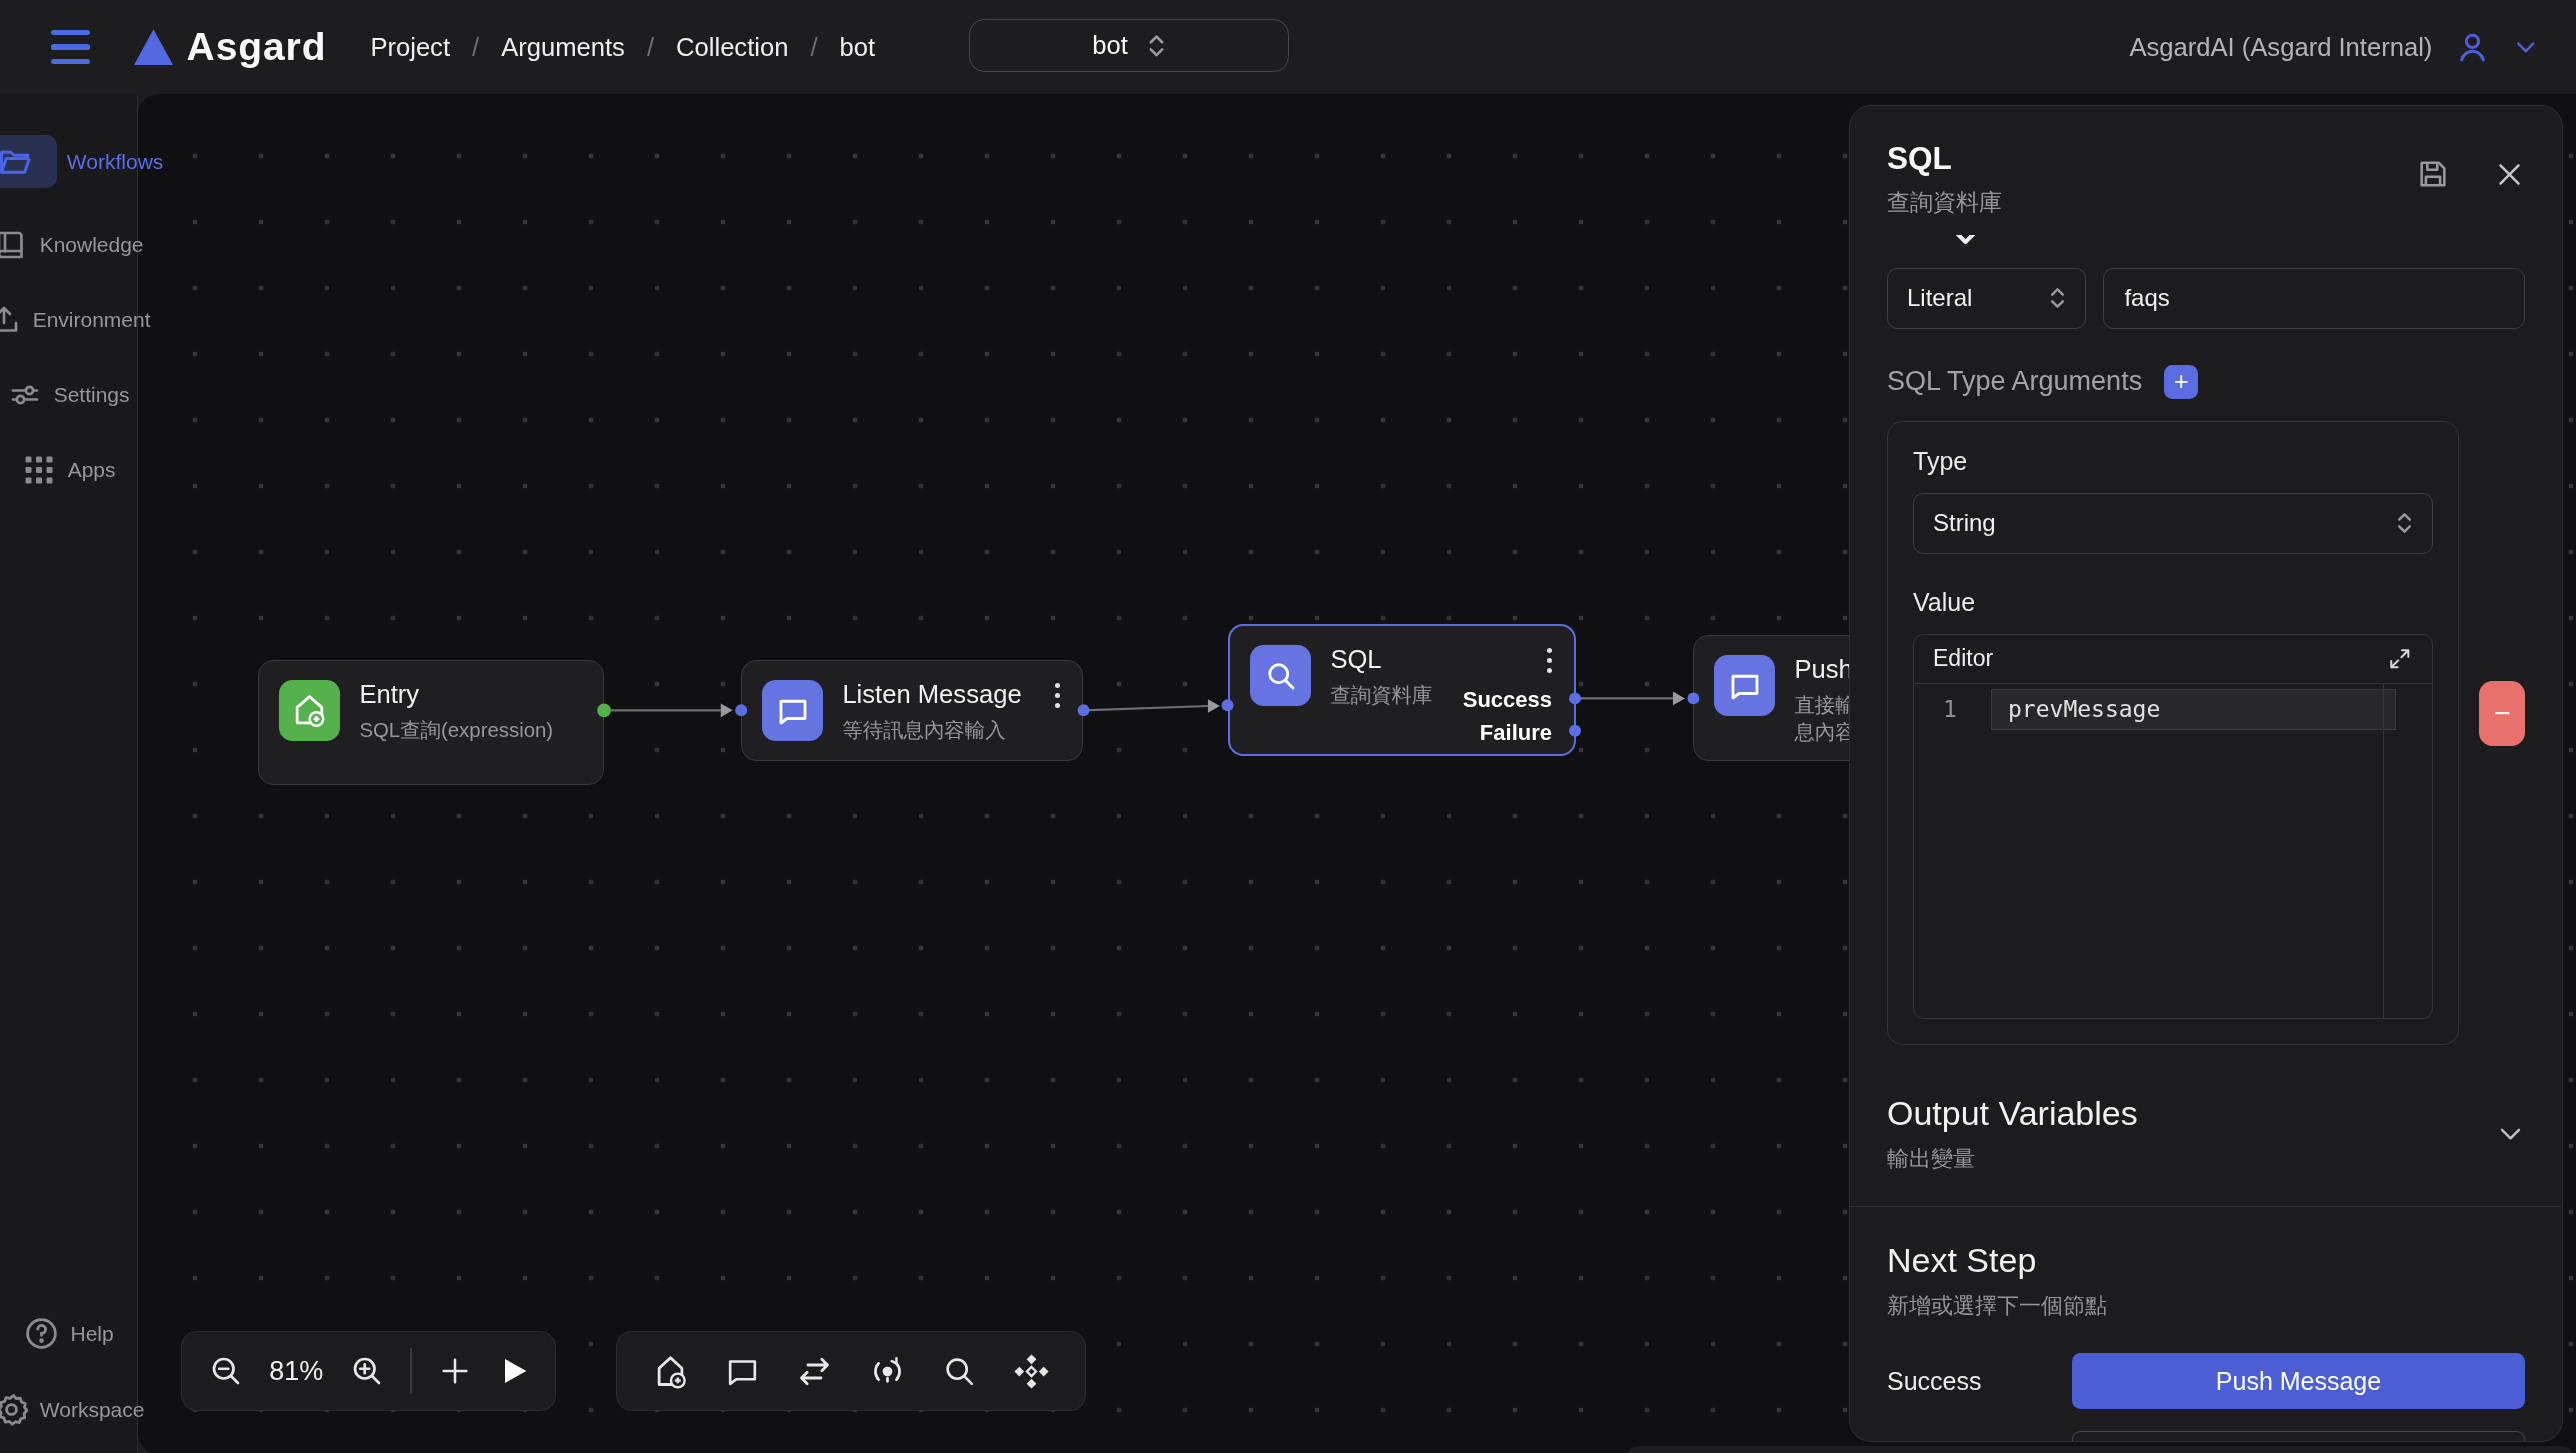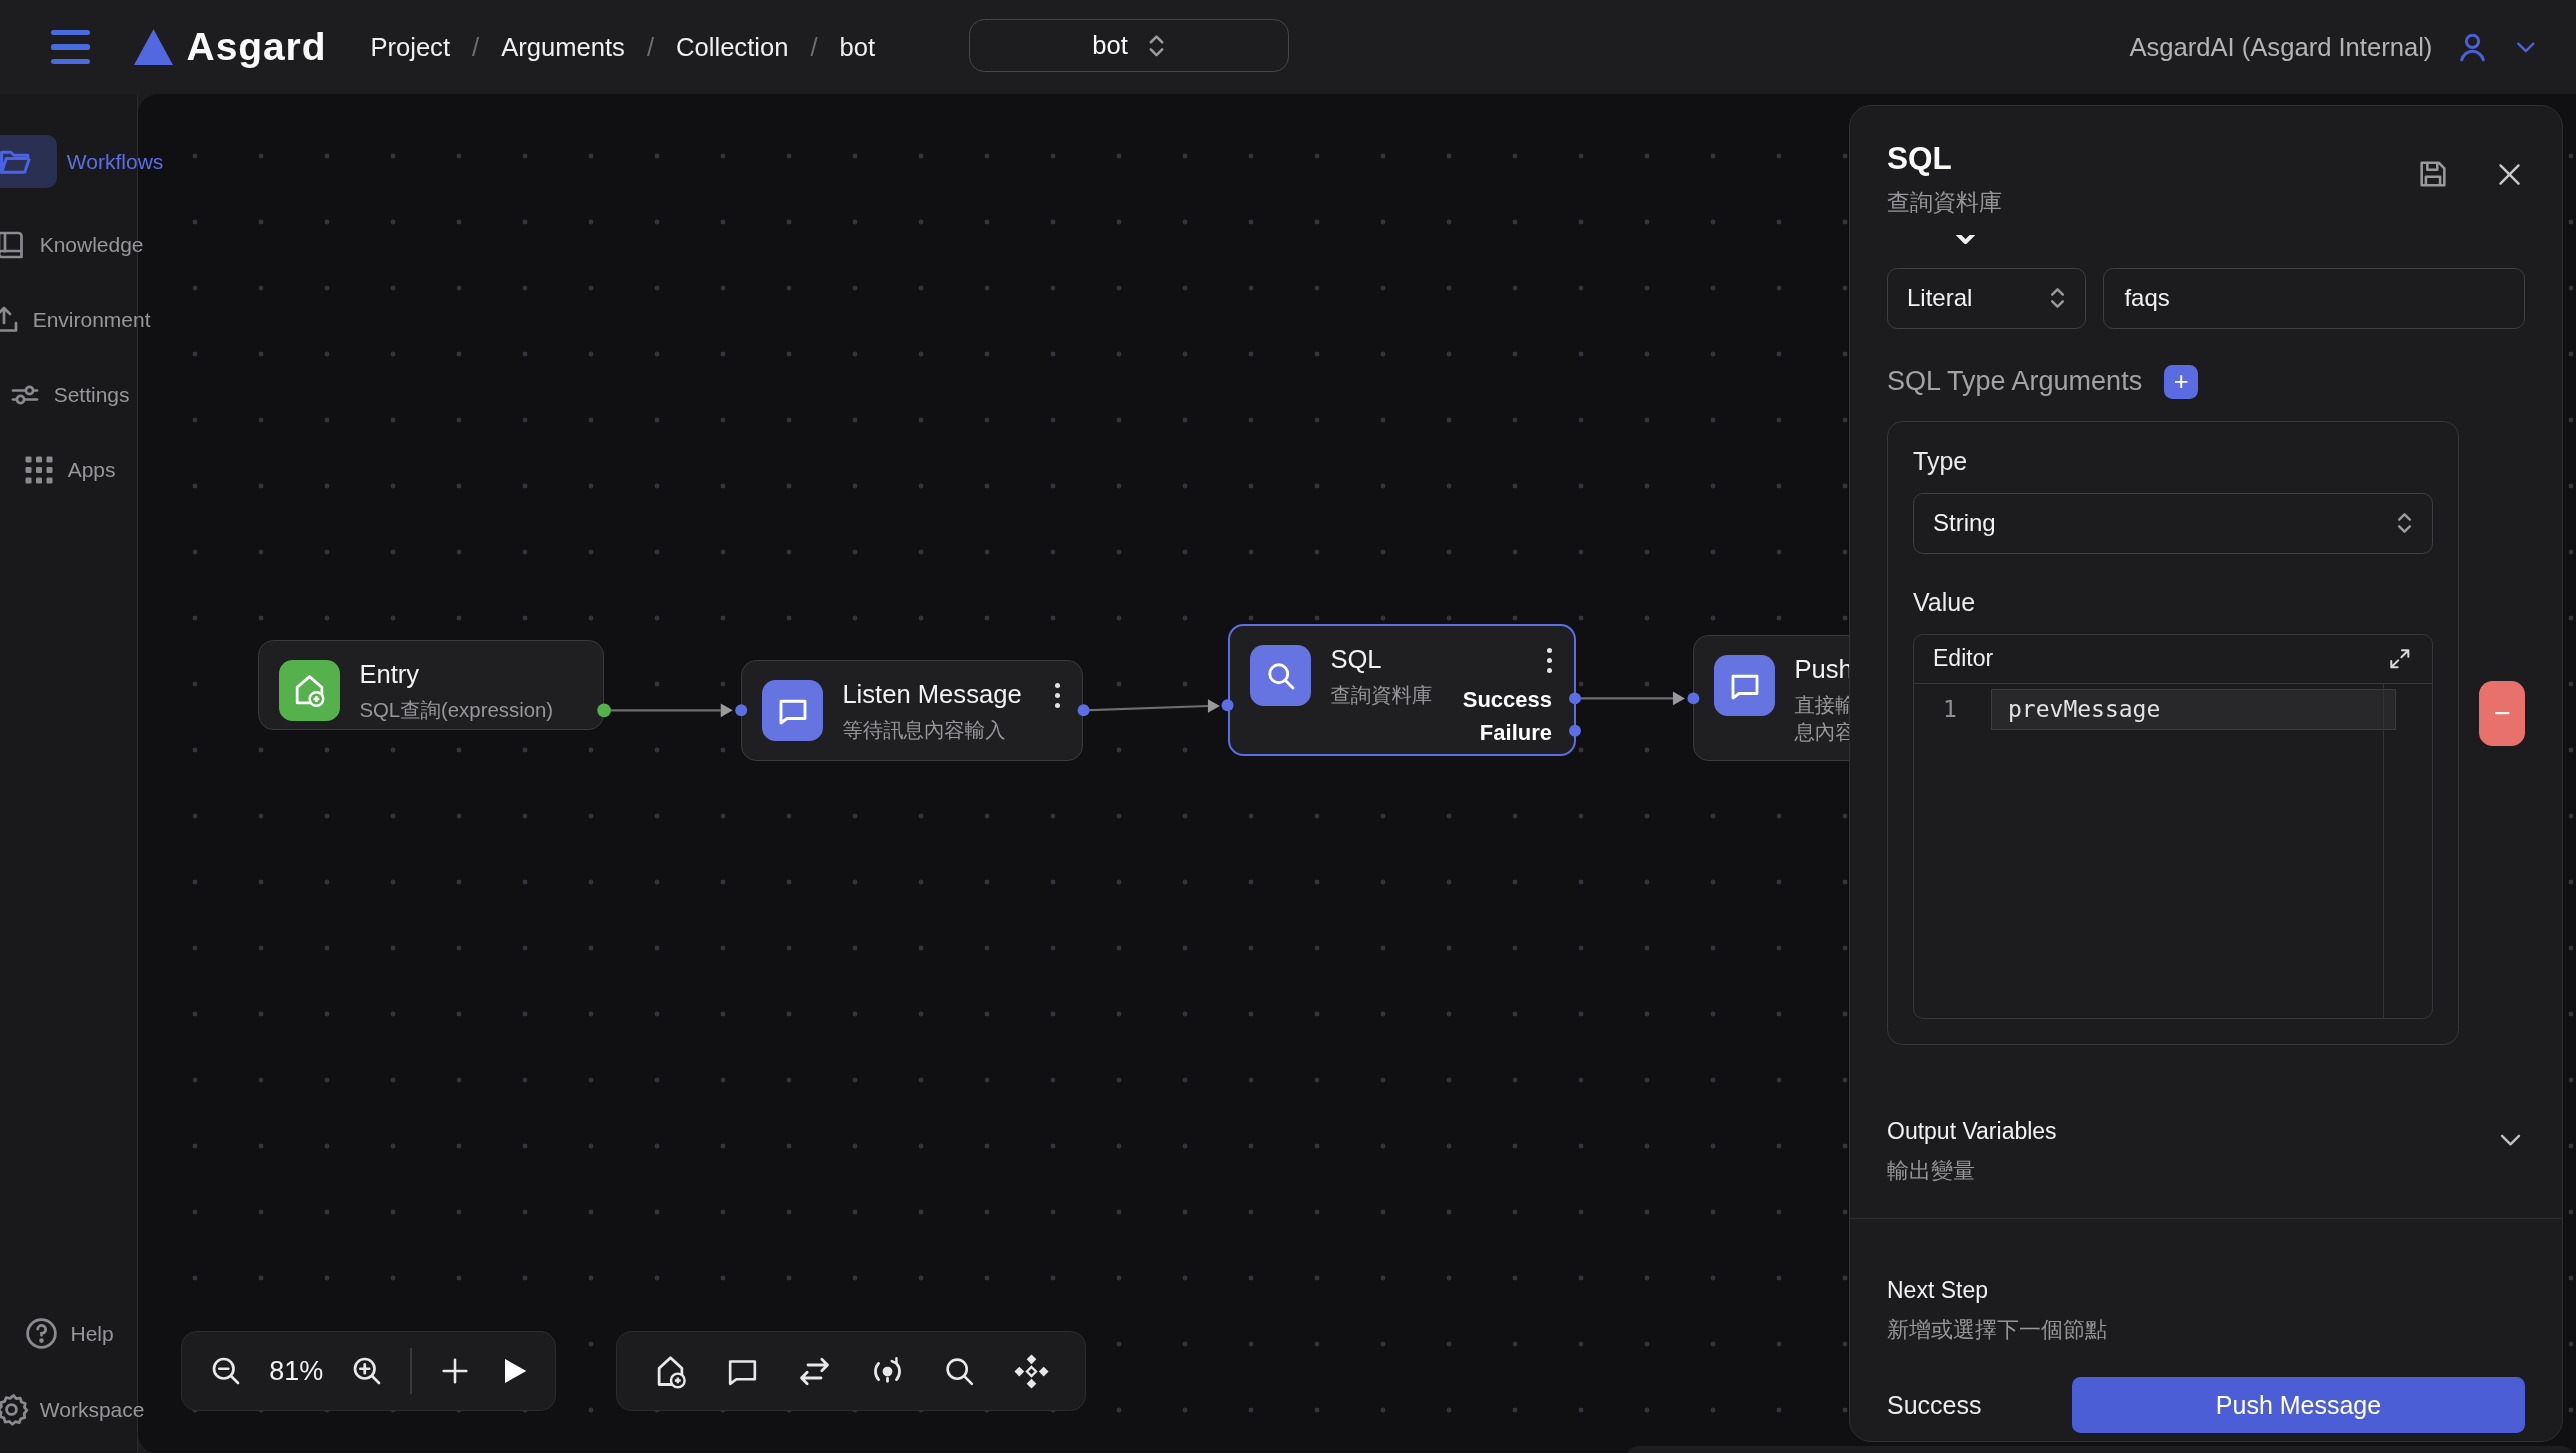--- a/index.html
+++ b/index.html
@@ -99,21 +99,21 @@
   .editor-body { position:relative; flex:1; font-family:"DejaVu Sans Mono","Liberation Mono",monospace; }
   .cur-line { position:absolute; left:77px; right:36px; top:5.1px; height:41px;
     background:#28282b; border:0.9px solid #3b3b3e; }
   .line-no { position:absolute; left:29px; top:12px; font-size:23px; color:#8f8f93; }
   .code { position:absolute; left:94px; top:12px; font-size:23px; color:#e2e2e2; }
   .ruler { position:absolute; right:48px; top:0; bottom:0; width:0.9px; background:#333338; }
   .remove-col { margin-left:20.4px; }
   .remove-btn { width:46px; height:65px; border-radius:13.6px; background:#e8716b; color:#fff;
     display:flex; align-items:center; justify-content:center; font-size:29px; cursor:pointer; margin-top:260px; }
   .section { margin-top:49px; display:flex; align-items:center; }
-  .section-text .title { font-size:23px; color:#f2f2f2;margin-top:24px; }
+  .section-text .title { font-size:34px; color:#f2f2f2; }
   .section-text .sub { font-size:22px; color:#96969a; margin-top:11px; }
   .section .chev { margin-left:auto; }
   .divider { height:1.7px; background:#2d2d31; margin:32px -37px 0 -37px; }
   .next-rows { margin-top:32px; }
   .next-row { display:flex; align-items:center; margin-top:22px; }
   .next-label { font-size:25px; color:#ececec; }
   .btn { margin-left:auto; width:453px; height:56px; border-radius:8.5px; display:flex;
     align-items:center; justify-content:center; gap:13.6px; font-size:25px; cursor:pointer; }
   .btn.primary { background:#4c5ed6; color:#fff; }
   .btn.outline { border:1.7px solid #46464b; color:#f2f2f2; background:transparent; }
@@ -137,21 +137,21 @@
   <polygon points="1418,821 1432,829 1418,837" fill="#9a9a9e"></polygon>
   <circle cx="1272" cy="834" r="7" fill="#5b6ee4"></circle>
   <circle cx="1441" cy="828" r="7" fill="#5b6ee4"></circle>
   <line x1="1849" y1="820" x2="1964" y2="820" stroke="#6e6e72" stroke-width="2.5"></line>
   <polygon points="1964,812 1978,820 1964,828" fill="#9a9a9e"></polygon>
   <circle cx="1849" cy="820" r="7" fill="#5b6ee4"></circle>
   <circle cx="1849" cy="858" r="7" fill="#5b6ee4"></circle>
   <circle cx="1988" cy="820" r="7" fill="#5b6ee4"></circle>
 </svg>
 
-<div class="node" style="left:258px; top:640px; width:346px; height:90px;">
+<div class="node" style="left:258px; top:660px; width:346px; height:125px;">
   <div class="node-icon green">
     <svg width="37" height="37" viewBox="0 0 24 24" fill="none" stroke="#fff" stroke-width="1.8" stroke-linejoin="round">
       <path d="M4 10 L12 3 L20 10 V20 H4 Z"></path>
       <circle cx="16.5" cy="17.5" r="4.4" fill="#55b14b" stroke="#fff" stroke-width="1.6"></circle>
       <path d="M16.5 15.6 V19.4 M14.6 17.5 H18.4" stroke-width="1.6"></path>
     </svg>
   </div>
   <div class="node-text">
     <div class="node-title">Entry</div>
     <div class="node-sub">SQL查詢(expression)</div>

